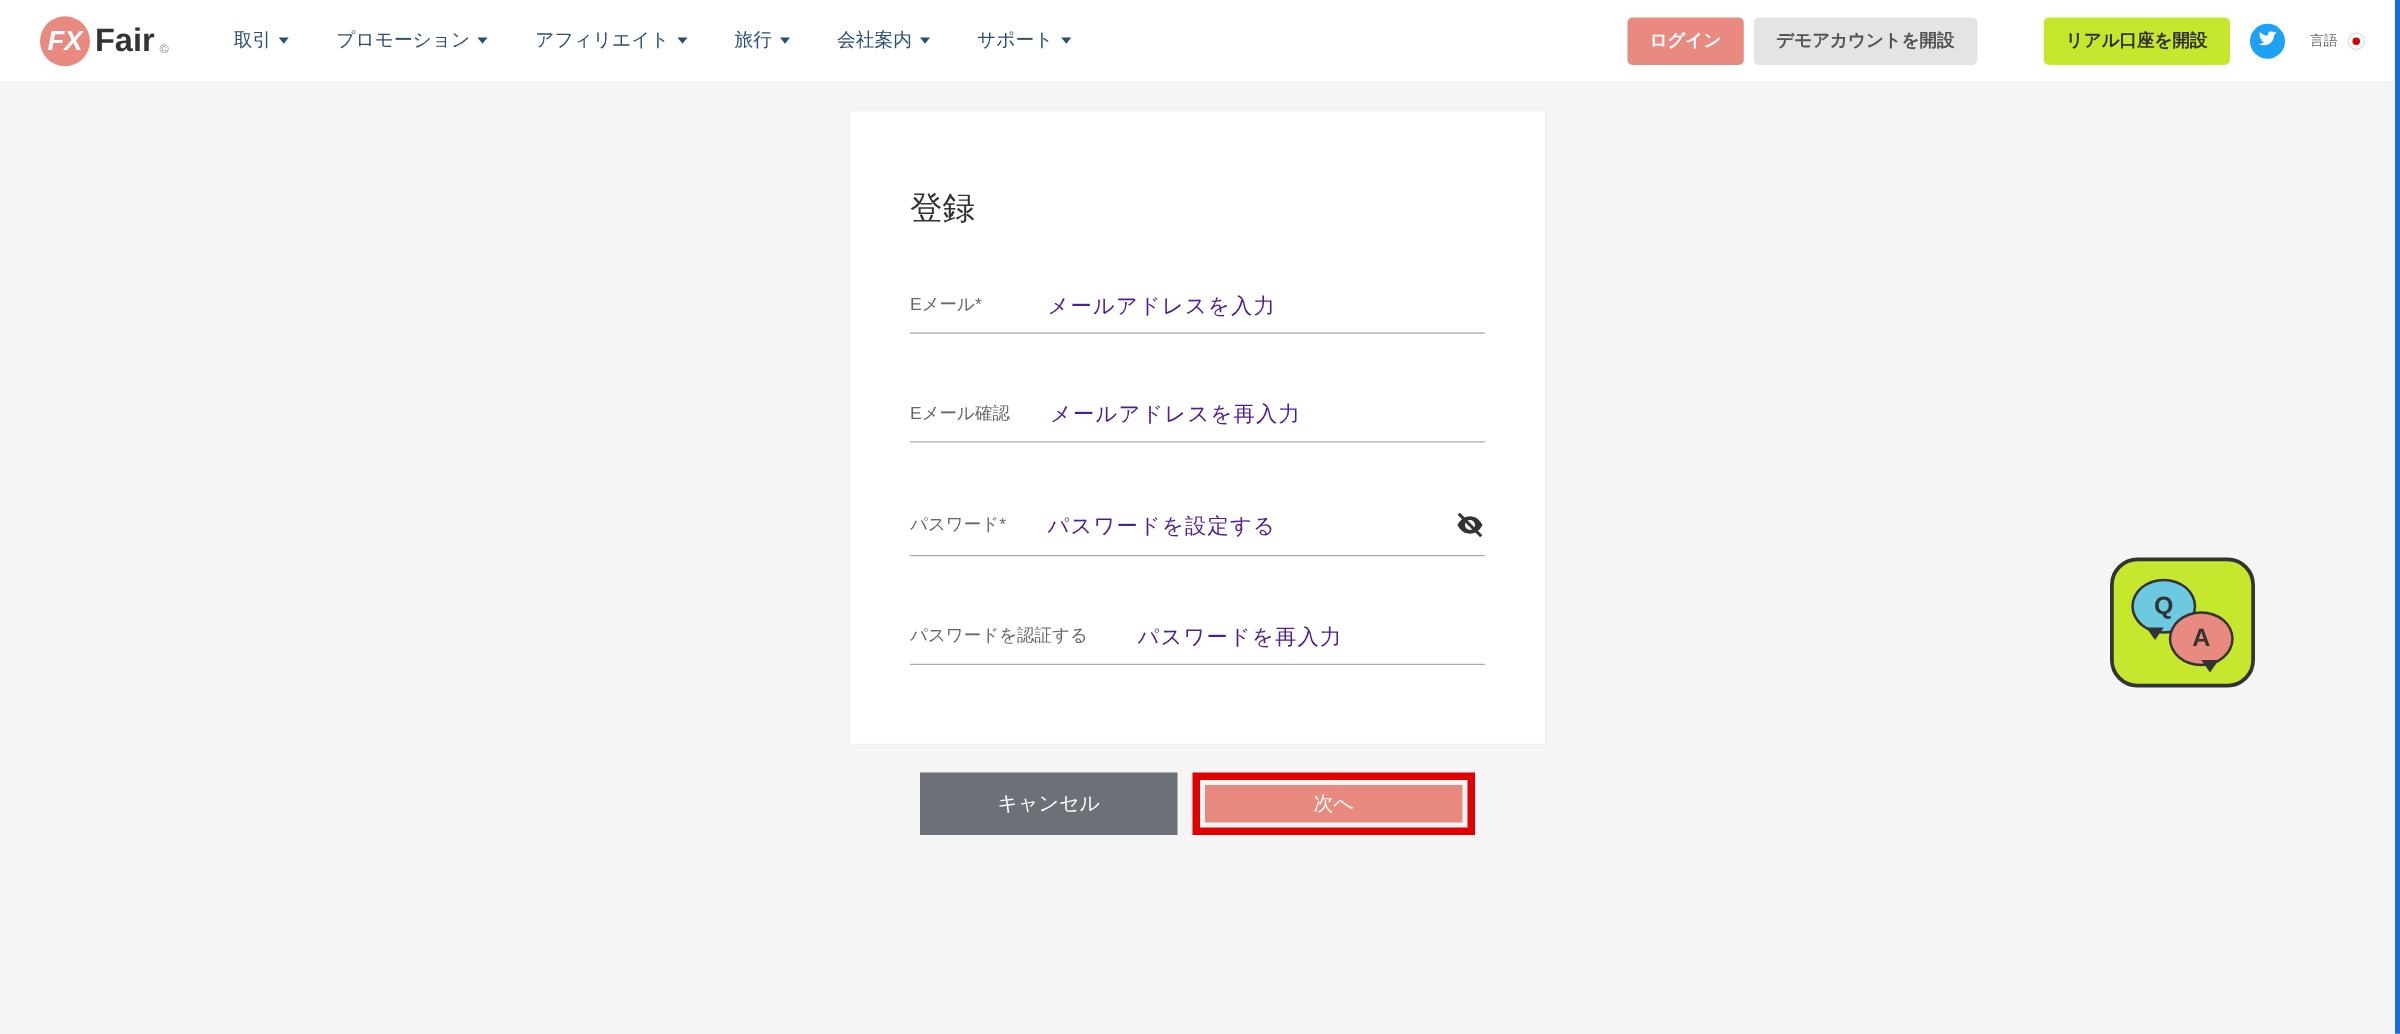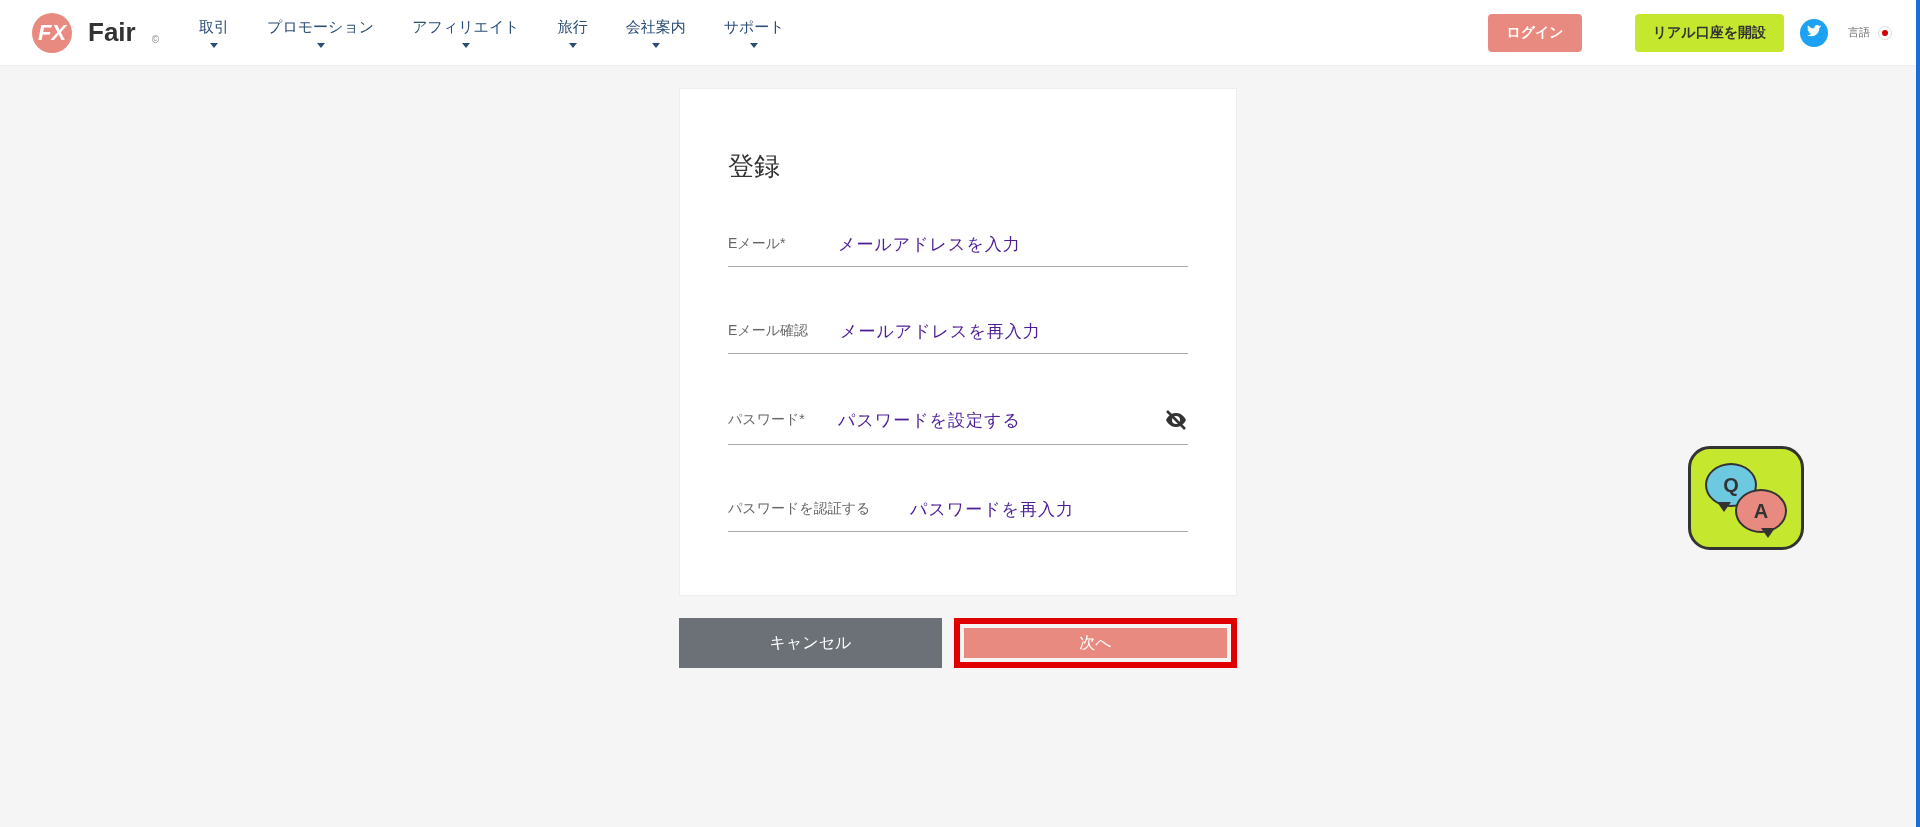--- a/index.html
+++ b/index.html
@@ -1,23 +1,23 @@
 <!DOCTYPE html>
 <html><head>
 <meta charset="utf-8">
 <style>
 * { margin:0; padding:0; box-sizing:border-box; font-family:"Hiragino Kaku Gothic ProN","Yu Gothic","Meiryo",sans-serif; }
 body { background:#f5f5f5; width:1920px; height:827px; position:relative; border-right:4px solid #1a6dd6; overflow:hidden;}
 .header { background:#fff; height:66px; display:flex; align-items:center; padding:0 24px 0 32px; gap:12px; border-bottom:1px solid #eee;}
-.logo { display:flex; align-items:center; gap:16px; margin-right:28px;}
+.logo { display:flex; align-items:center; gap:4px; margin-right:40px;}
 .logo-mark{width:40px;height:40px;border-radius:50%;background:#e98a80;display:flex;align-items:center;justify-content:center;color:#fff;font-weight:800;font-size:22px;font-style:italic;}
 .logo-text{font-size:26px;font-weight:700;color:#333;}
 .logo-dot{font-size:10px;color:#888;align-self:flex-end;margin-bottom:8px;}
 .nav{display:flex;gap:38px;flex:1;}
-.nav-item{display:flex;align-items:center;gap:6px;color:#2b4d76;font-size:15px;font-weight:500;cursor:pointer;flex-direction:column;}
+.nav-item{display:flex;align-items:center;gap:6px;color:#2b4d76;font-size:15px;font-weight:500;cursor:pointer;}
 .chev{width:0;height:0;border-left:4px solid transparent;border-right:4px solid transparent;border-top:5px solid #2b4d76;}
 .btns{display:flex;gap:8px;align-items:center;}
 .btn{padding:10px 18px;border-radius:4px;font-size:14px;font-weight:600;cursor:pointer;border:none;}
 .btn-login{background:#e98a80;color:#fff;}
 .btn-demo{background:#e4e4e4;color:#555;}
 .btn-real{background:#c5e82e;color:#333;margin-left:45px;}
 .twitter{width:28px;height:28px;border-radius:50%;background:#1da1f2;display:flex;align-items:center;justify-content:center;margin-left:8px;cursor:pointer;}
 .twitter svg{width:15px;height:15px;fill:#fff;}
 .lang{margin-left:12px;color:#666;font-size:11px;display:flex;align-items:center;gap:8px;cursor:pointer;}
 .jp-flag{width:14px;height:14px;border-radius:50%;background:#fff;border:1px solid #ddd;position:relative;}
@@ -26,21 +26,21 @@
 .card{background:#fff;width:558px;margin:22px auto 0;padding:60px 48px 28px;border:1px solid #eee;min-height:508px;}
 .card-title{font-size:26px;color:#333;margin-bottom:42px;font-weight:500;}
 .field{display:flex;align-items:center;gap:32px;border-bottom:1px solid #aaa;padding:8px 0 12px;margin-bottom:46px;}
 .field:last-of-type{margin-bottom:0;}
 .field-label{font-size:14px;color:#666;flex-shrink:0;min-width:78px;}
 .field-input{border:none;outline:none;font-size:17px;color:#4c1d95;background:transparent;flex:1;letter-spacing:1px;}
 .field-input::placeholder{color:#d30000;opacity:1;}
 .eye{width:24px;height:24px;cursor:pointer;flex-shrink:0;}
 .eye svg{width:24px;height:24px;fill:#333;}
 
-.foot-btns{width:558px;margin:22px auto 0;display:flex;gap:12px;}
+.foot-btns{width:444px;margin:22px auto 0;display:flex;gap:12px;}
 .foot-btn{flex:1;height:50px;border:none;font-size:16px;font-weight:500;cursor:pointer;display:flex;align-items:center;justify-content:center;}
 .cancel{background:#6b7177;color:#fff;}
 .next-wrap{flex:1;border:6px solid #e00000;padding:4px;}
 .next{background:#e98a80;color:#fff;width:100%;height:100%;border:none;font-size:16px;font-weight:500;cursor:pointer;}
 
 .qa-badge{position:absolute;right:112px;top:446px;width:116px;height:104px;background:#c5e82e;border:3px solid #333;border-radius:22px;display:flex;align-items:center;justify-content:center;cursor:pointer;}
 .qa-inner{position:relative;width:82px;height:70px;}
 .bubble-q{position:absolute;left:0;top:0;width:52px;height:44px;background:#6cc9e0;border:2.5px solid #333;border-radius:50%;display:flex;align-items:center;justify-content:center;font-weight:800;color:#333;font-size:20px;}
 .bubble-q::after{content:"";position:absolute;bottom:-7px;left:10px;width:0;height:0;border-left:7px solid transparent;border-right:7px solid transparent;border-top:10px solid #333;}
 .bubble-a{position:absolute;right:0;bottom:0;width:52px;height:44px;background:#e98a80;border:2.5px solid #333;border-radius:50%;display:flex;align-items:center;justify-content:center;font-weight:800;color:#333;font-size:20px;}
@@ -76,20 +76,21 @@
         <span>会社案内</span>
         <span class="chev"></span>
       </div>
     <div class="nav-item">
         <span>サポート</span>
         <span class="chev"></span>
       </div>
   </div>
   <div class="btns">
     <button class="btn btn-login">ログイン</button>
+    <button class="btn btn-demo">デモアカウントを開設</button>
     <button class="btn btn-real">リアル口座を開設</button>
     <div class="twitter">
       <svg viewBox="0 0 24 24">
           <path d="M23 3a10.9 10.9 0 01-3.14 1.53A4.48 4.48 0 0022.4.36a9 9 0 01-2.85 1.09A4.48 4.48 0 0016.1 0c-2.5 0-4.5 2-4.5 4.48 0 .35.04.7.11 1.03A12.72 12.72 0 011.64.82 4.48 4.48 0 003 6.72a4.44 4.44 0 01-2-.56v.06c0 2.17 1.55 3.98 3.6 4.39a4.5 4.5 0 01-2 .08 4.49 4.49 0 004.19 3.12A9 9 0 010 16.29 12.7 12.7 0 006.88 18c8.26 0 12.78-6.84 12.78-12.78l-.01-.58A9.1 9.1 0 0023 3z"></path>
         </svg>
     </div>
     <div class="lang">
       <span>言語</span>
       <span class="jp-flag"></span>
     </div>

